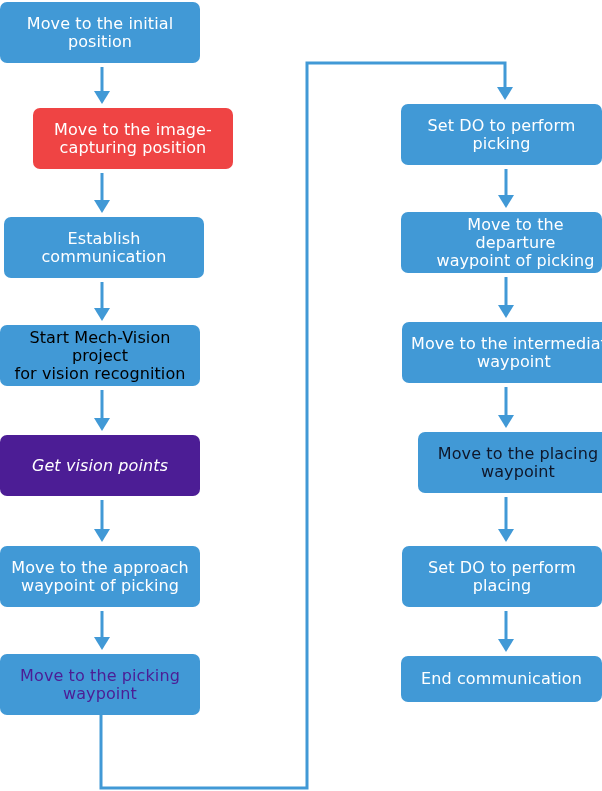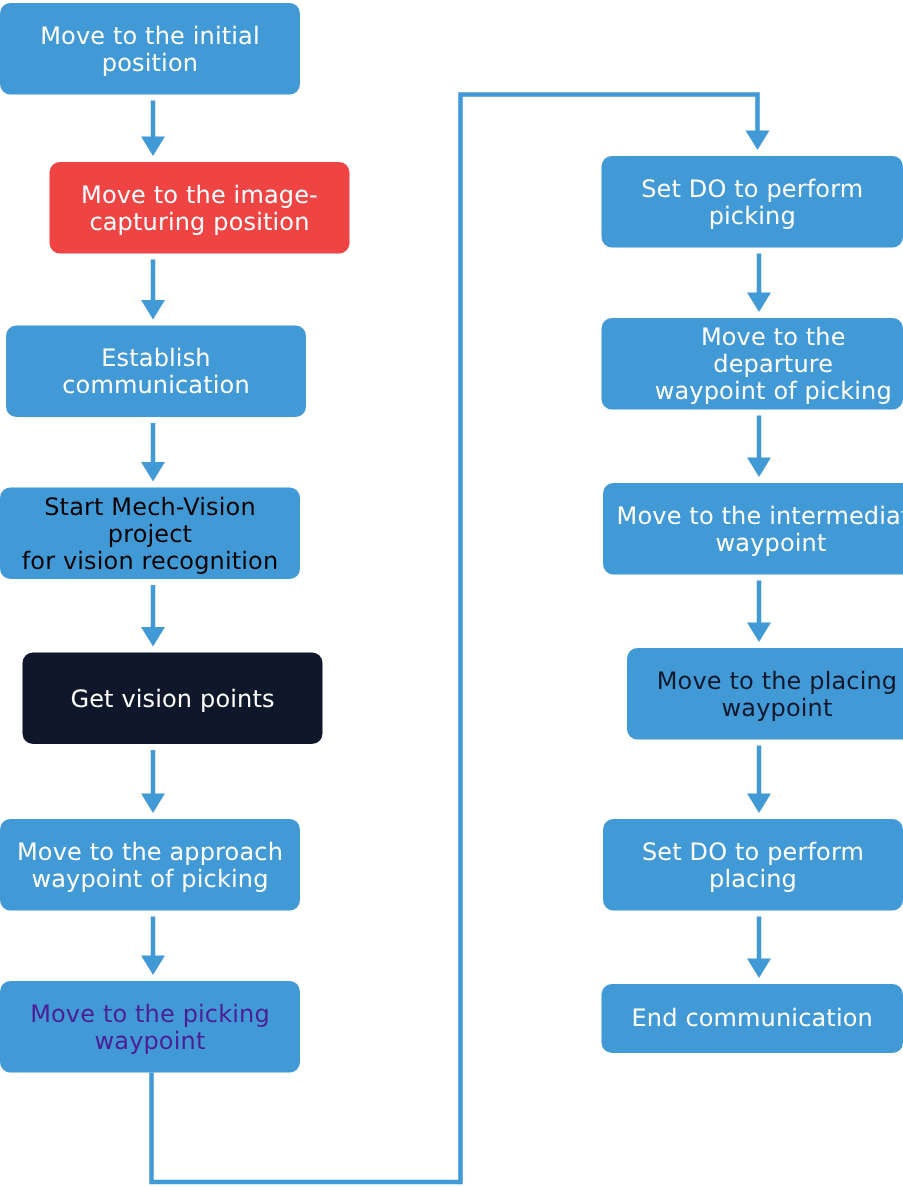--- a/index.html
+++ b/index.html
@@ -50,21 +50,21 @@
     </div>
     <div class="box" style="left: 0px; top: 108px; width: 200px; height: 61px; background: #ef4444; color: rgb(255, 255, 255); margin-left: 33px;">
       <span>Move to the image-<br>capturing position</span>
     </div>
     <div class="box" style="left: 4px; top: 217px; width: 200px; height: 61px; background: rgb(65, 153, 214); color: rgb(255, 255, 255);">
       <span>Establish communication</span>
     </div>
     <div class="box" style="left: 0px; top: 325px; width: 200px; height: 61px; background: rgb(65, 153, 214); color: #000000;">
       <span>Start Mech-Vision project<br>for vision recognition</span>
     </div>
-    <div class="box" style="left: 15px; top: 435px; width: 200px; height: 61px; background: #0f172a; color: rgb(255, 255, 255);">
+    <div class="box" style="left: 0px; top: 435px; width: 200px; height: 61px; background: #4c1d95; color: rgb(255, 255, 255); font-style: italic;">
       <span>Get vision points</span>
     </div>
     <div class="box" style="left: 0px; top: 546px; width: 200px; height: 61px; background: rgb(65, 153, 214); color: rgb(255, 255, 255);">
       <span>Move to the approach<br>waypoint of picking</span>
     </div>
     <div class="box" style="left: 0px; top: 654px; width: 200px; height: 61px; background: rgb(65, 153, 214); color: #4c1d95;">
       <span>Move to the picking<br>waypoint</span>
     </div>
     <div class="box" style="left: 401px; top: 104px; width: 201px; height: 61px; background: rgb(65, 153, 214); color: rgb(255, 255, 255);">
       <span>Set DO to perform<br>picking</span>

